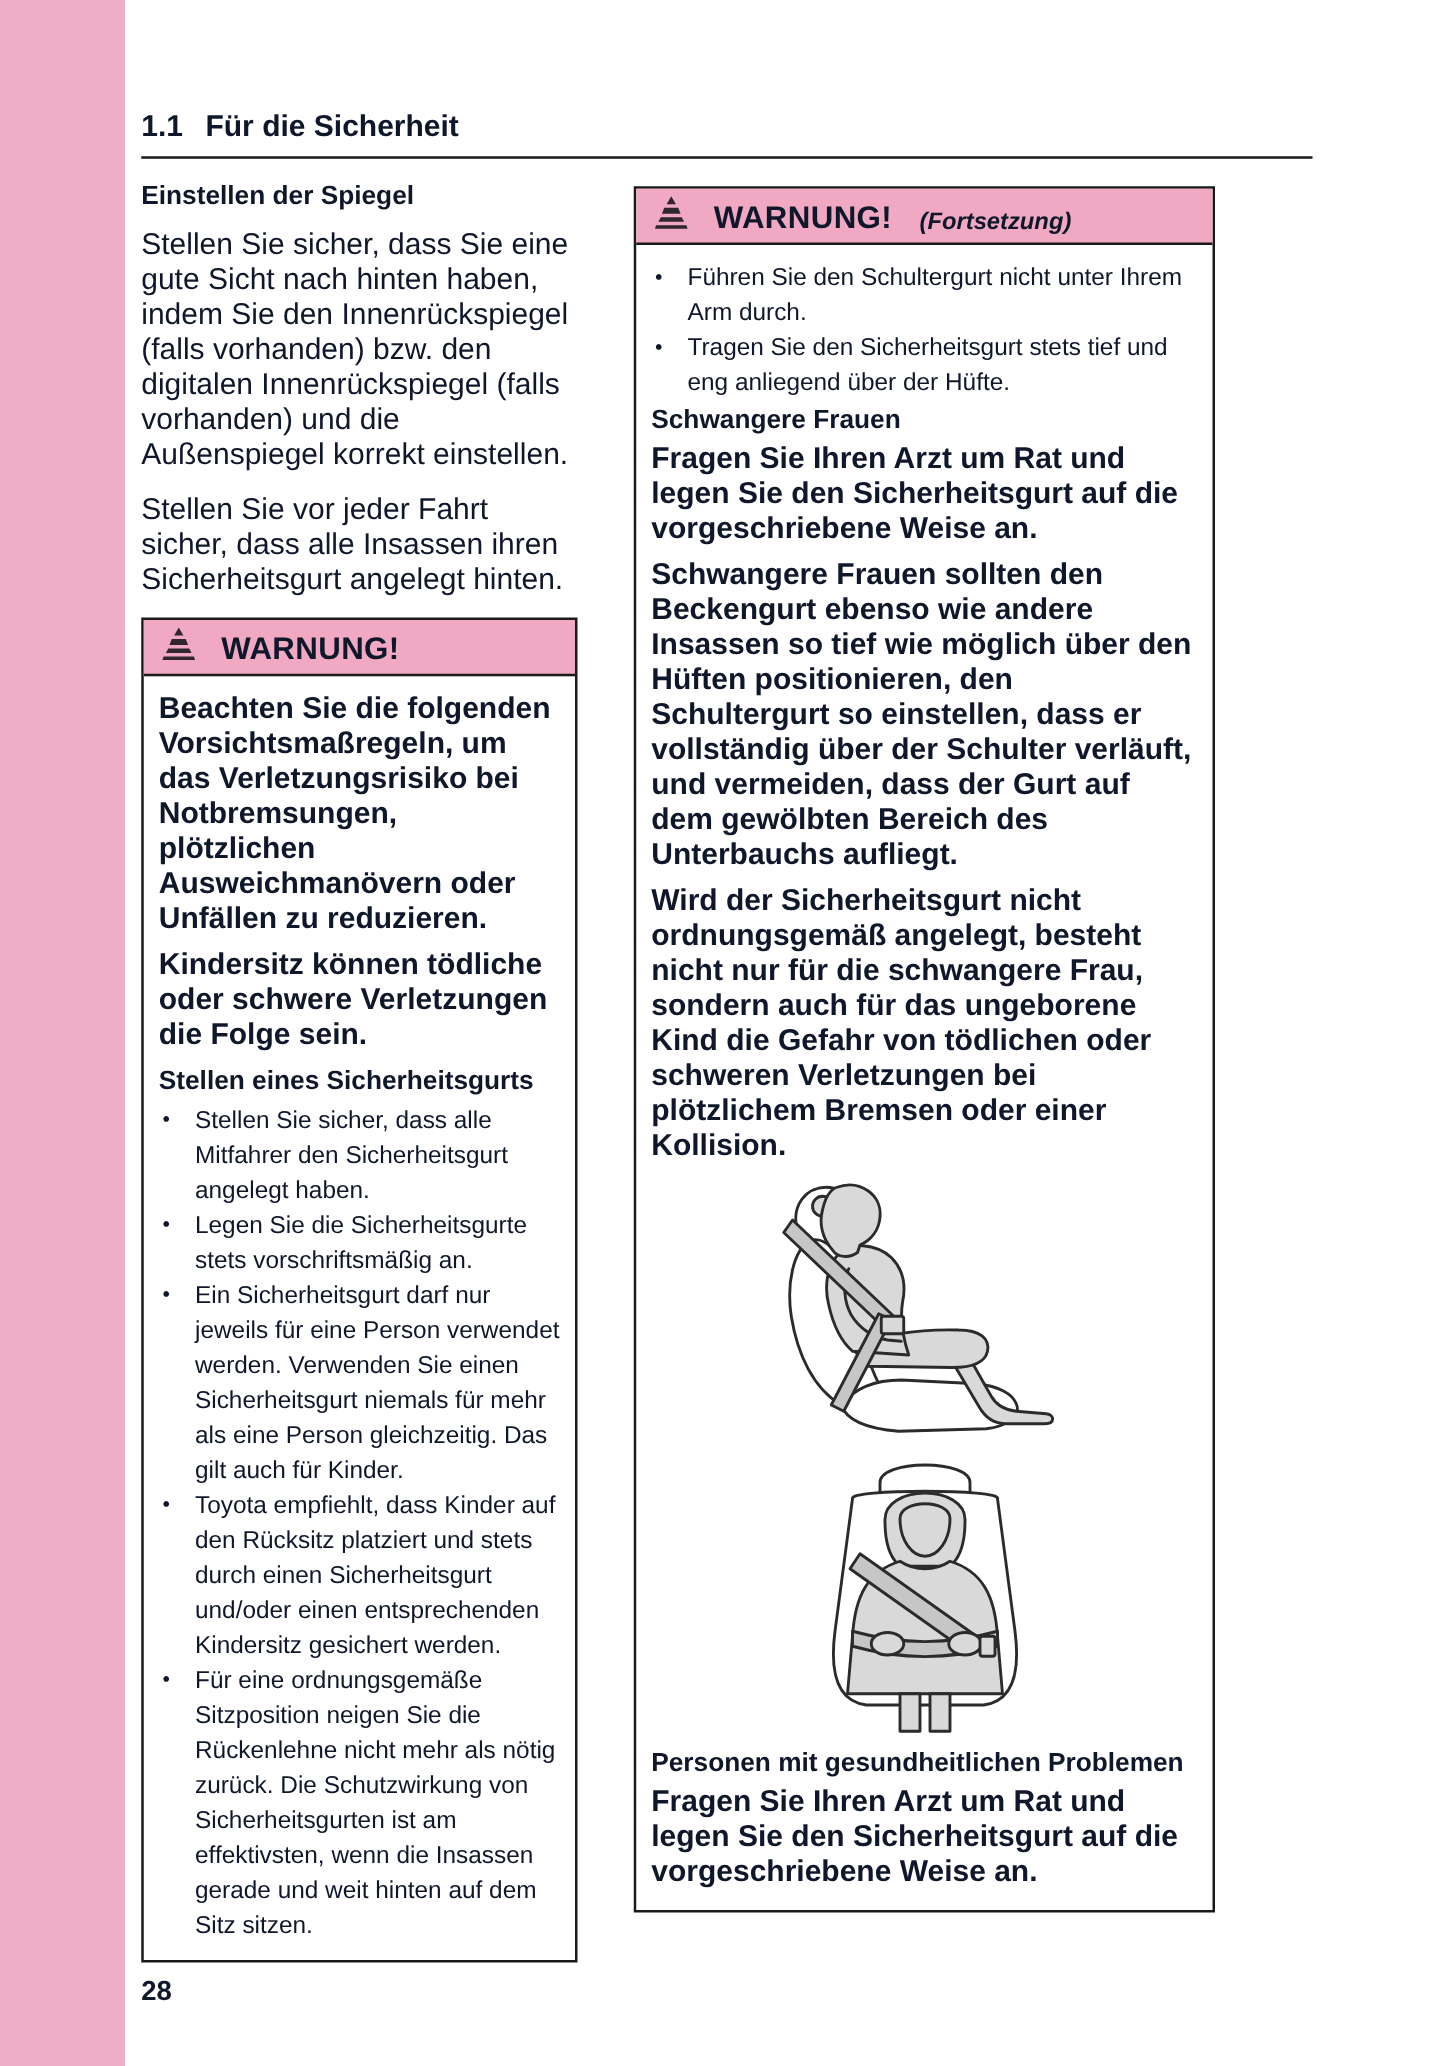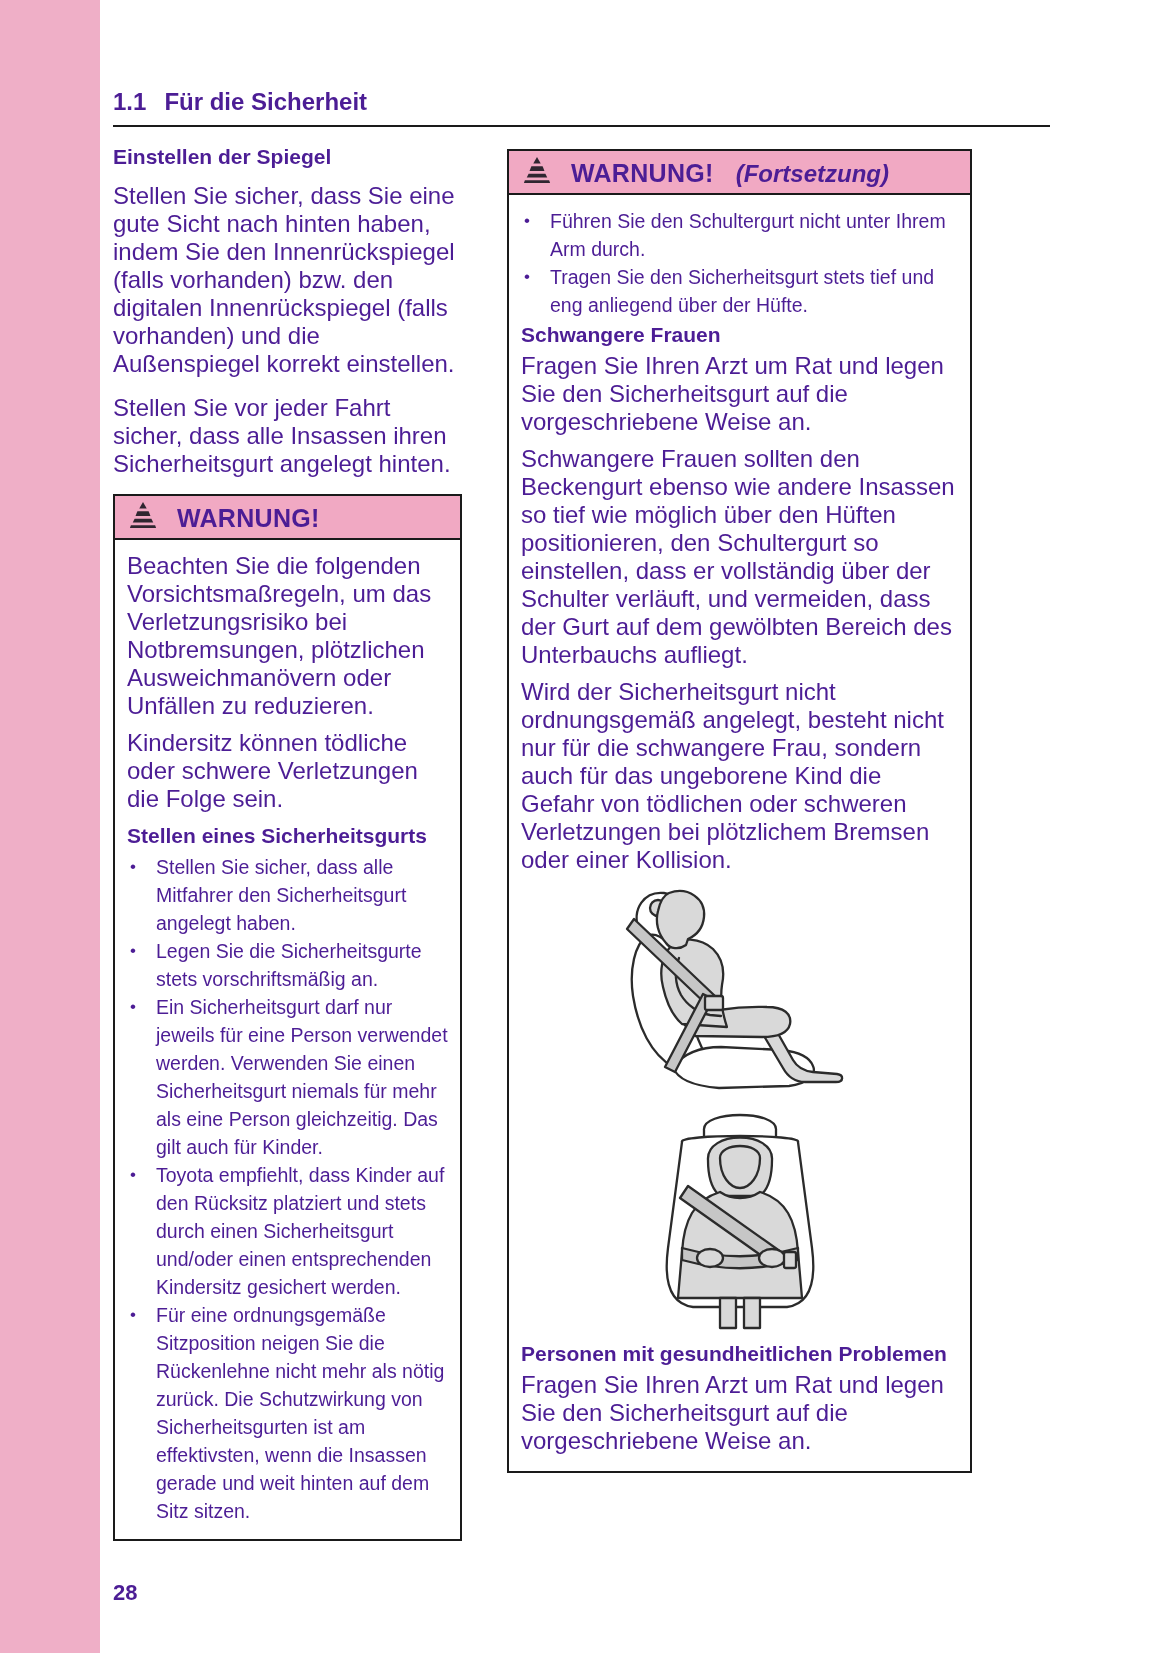--- a/index.html
+++ b/index.html
@@ -1,21 +1,21 @@
 <!DOCTYPE html>
 <html lang="de"><head>
 <meta charset="utf-8">
 <style>
   html,body{margin:0;padding:0;background:#ffffff;}
   .page{
     position:relative;
     width:1165px;height:1653px;
     background:#ffffff;
     font-family:"Liberation Sans", sans-serif;
-    color:#4c1d95;
+    color:#0f172a;
     overflow:hidden;
   }
   .side-strip{
     position:absolute;left:0;top:0;
     width:100px;height:100%;
     background:#efafc7;
   }
   .content{
     position:absolute;left:113px;top:88px;width:937px;
   }
@@ -46,23 +46,23 @@
   }
   .warning-box.left-box{margin-top:14px;}
   .warning-box.right-box{margin-top:6px;}
   .warning-header{
     background:#f1a9c3;
     border-bottom:2px solid #1a1a1a;
     display:flex;align-items:flex-end;gap:18px;
     padding:5px 12px;
   }
   .warning-title{font-size:25px;font-weight:800;letter-spacing:.3px;}
-  .warning-continuation{font-size:24px;font-weight:bold;font-style:italic;margin-left:4px;}
+  .warning-continuation{font-size:19px;font-weight:bold;font-style:italic;margin-left:4px;}
   .warning-body{padding:12px 12px 14px 12px;}
-  .warning-body .body-para{margin:0 0 9px 0;}
+  .warning-body .body-para{margin:0 0 9px 0;font-weight:bold;}
   .box-subheading{font-size:21px;font-weight:bold;line-height:28px;margin:2px 0 3px 0;}
   .bullet-row{display:flex;margin:0;}
   .bullet-marker{
     flex:none;width:26px;padding-left:3px;
     font-size:17px;line-height:28px;
   }
   .bullet-text{flex:1;font-size:19.5px;line-height:28px;}
 
   .illustrations{text-align:center;margin:10px 0 6px 0;}
   .illustration{display:block;margin:0 auto 10px auto;}

